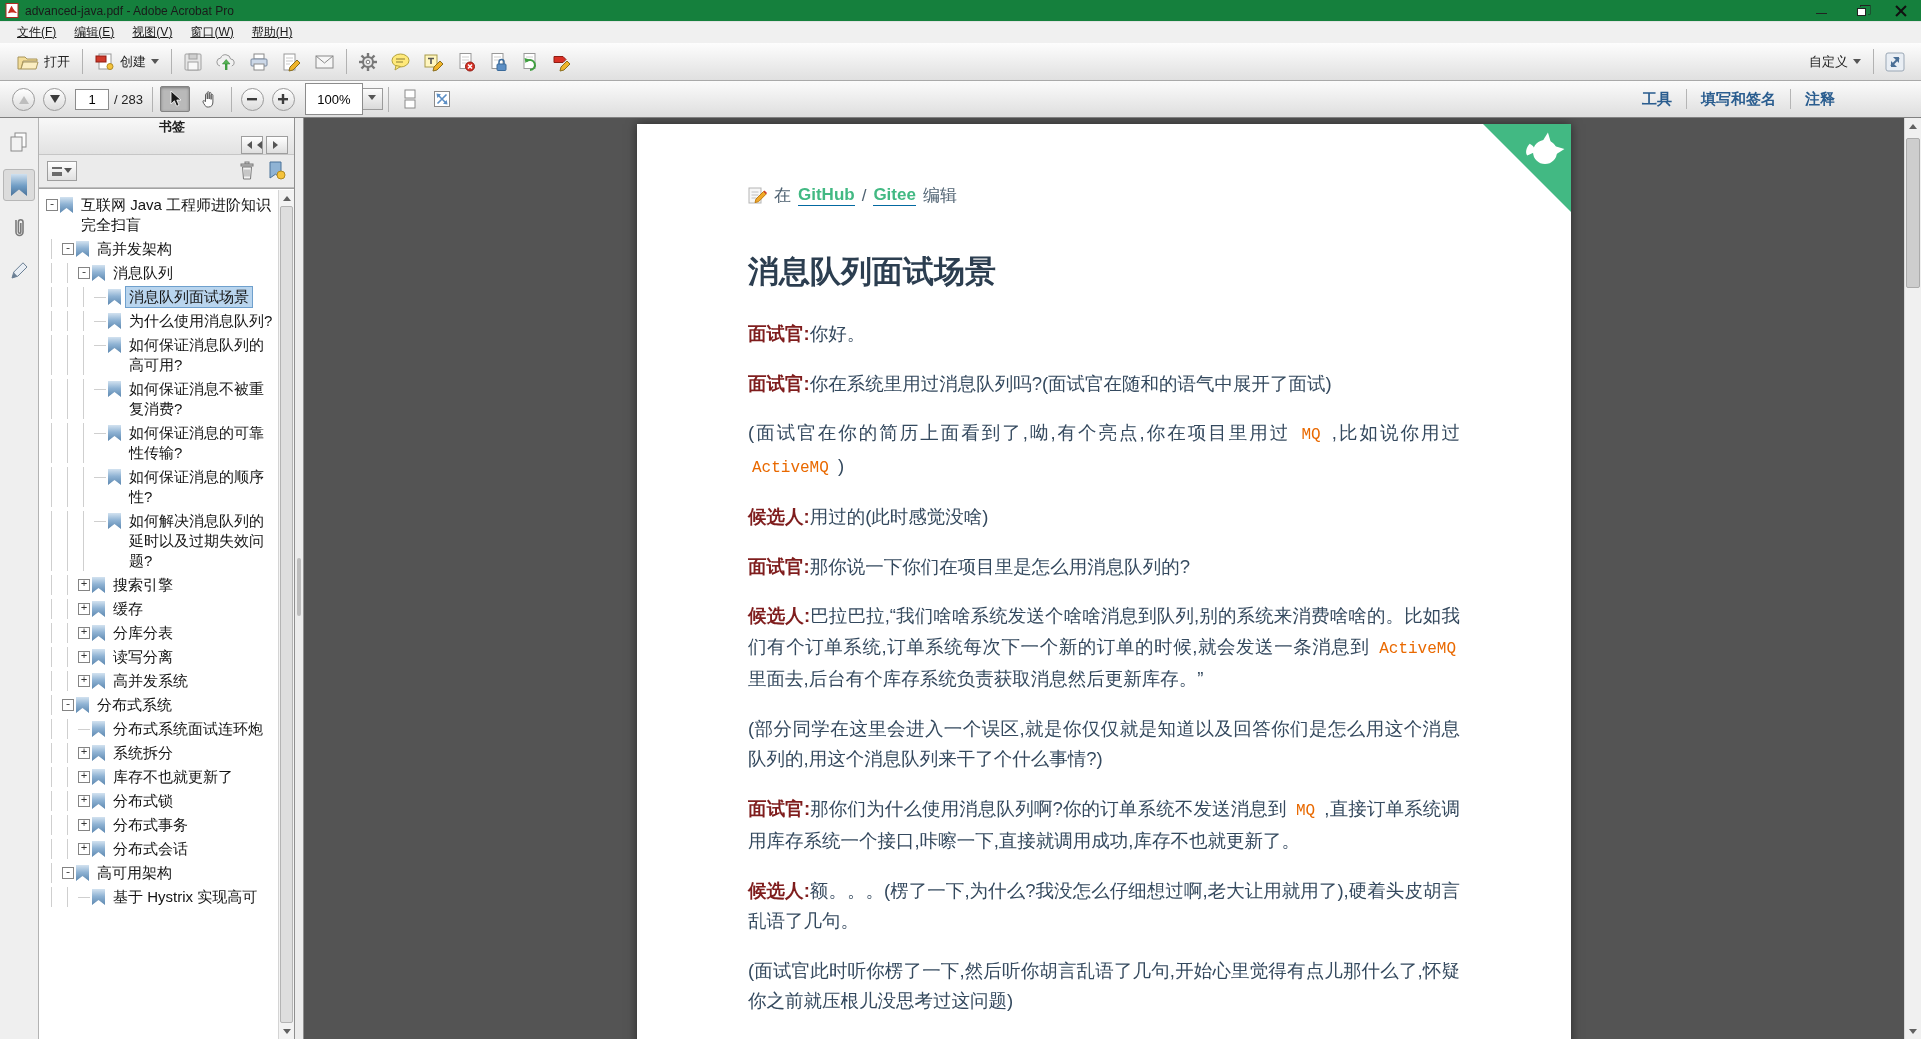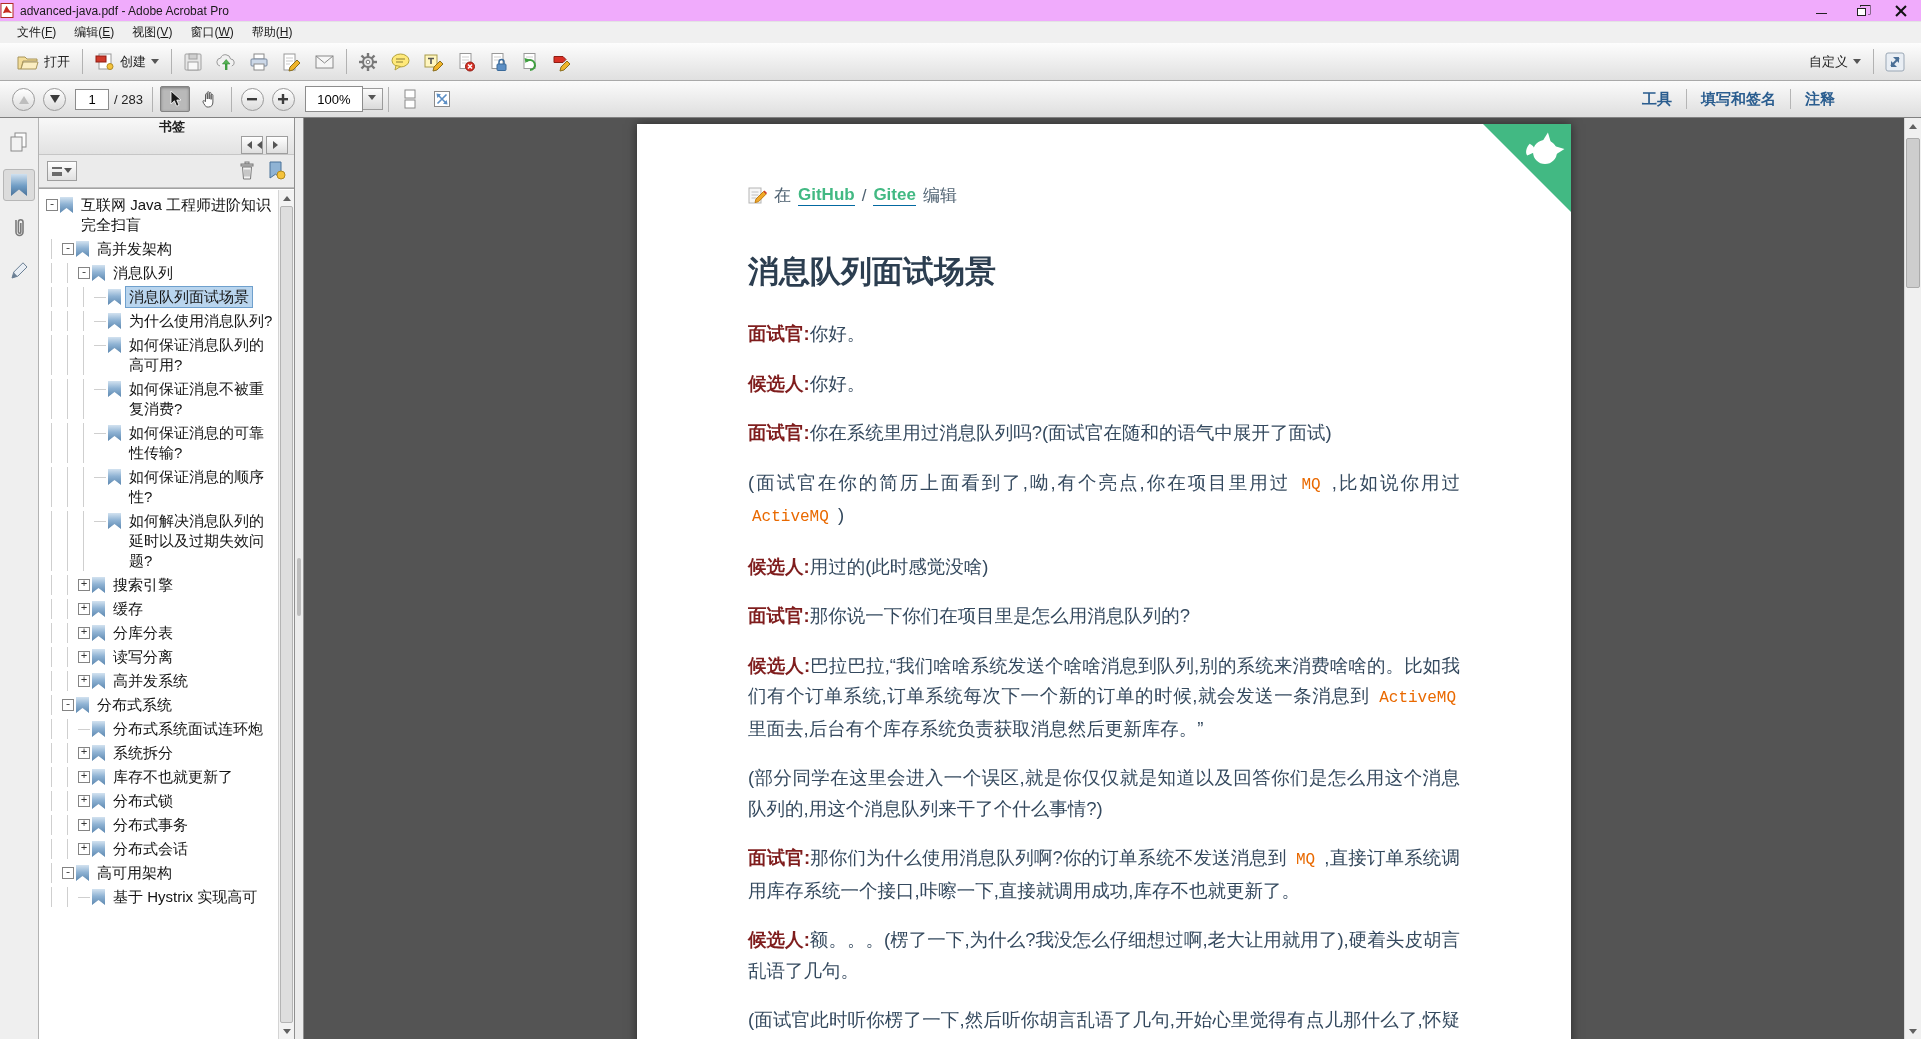--- a/index.html
+++ b/index.html
@@ -1,36 +1,36 @@
 <!DOCTYPE html>
 <html><head>
 <meta charset="utf-8">
 <style>
   * { margin:0; padding:0; box-sizing:border-box; }
   html,body { width:1921px; height:1039px; overflow:hidden;
     font-family:"Liberation Sans","DejaVu Sans",sans-serif; }
   body { position:relative; background:#545454; }
 
   
-  .titlebar { position:absolute; top:0; left:0; right:0; height:22px; background:#f0abfc;
-    display:flex; align-items:center; border-bottom:1px solid #e3e3e3; }
+  .titlebar { position:absolute; top:0; left:0; right:0; height:22px; background:#15803d;
+    display:flex; align-items:center; padding-left:5px; border-bottom:1px solid #e3e3e3; }
   .wtitle { font-size:12px; color:#1a1a1a; margin-left:5px; }
   .wcontrols { margin-left:auto; display:flex; height:100%; }
   .wbtn { width:40px; height:100%; display:flex; align-items:center; justify-content:center; cursor:default; }
   .ic-min { width:11px; height:1px; background:#222; margin-top:6px; }
   .ic-restore { width:9px; height:8px; border:1px solid #222; position:relative; background:#fff; margin-top:2px; }
   .ic-restore::before { content:""; position:absolute; left:2px; top:-4px; width:9px; height:8px; border:1px solid #222; border-left-width:1px; background:transparent; clip-path:polygon(0 0,100% 0,100% 100%,78% 100%,78% 22%,0 22%); }
   .ic-close { position:relative; width:12px; height:12px; }
   .ic-close::before,.ic-close::after { content:""; position:absolute; left:-1px; top:5px; width:14px; height:2px; background:#111; }
   .ic-close::before { transform:rotate(45deg); } .ic-close::after { transform:rotate(-45deg); }
 
   
   .menubar { position:absolute; top:22px; left:0; right:0; height:21px; background:#f0f0f0;
     display:flex; align-items:center; padding-left:8px; font-size:12px; color:#1a1a1a; }
-  .menu-item { padding:2px 9px; }
+  .menu-item { padding:2px 9px;text-decoration:underline; }
   .menu-item u { text-underline-offset:1px; }
 
   
   .toolbar1 { position:absolute; top:43px; left:0; right:0; height:38px;
     background:linear-gradient(#fdfdfd,#e0e0e0); border-bottom:1px solid #a9a9a9;
     display:flex; align-items:center; padding:0 10px; }
   .toolbar2 { position:absolute; top:81px; left:0; right:0; height:37px;
     background:linear-gradient(#fbfbfb,#dedede); border-bottom:1px solid #818181;
     display:flex; align-items:center; padding:0 8px; }
   .tbtn { display:flex; align-items:center; gap:5px; padding:3px 7px; background:transparent;
@@ -44,21 +44,21 @@
     background:linear-gradient(#ffffff,#dcdcdc); display:flex; align-items:center; justify-content:center; margin:0 4px; }
   .tri-up { width:0; height:0; border:5px solid transparent; border-bottom:8px solid #bdbdbd; margin-top:-4px; }
   .tri-down { width:0; height:0; border:5px solid transparent; border-top:8px solid #3c3c3c; margin-bottom:-4px; }
   .page-input { width:34px; height:21px; border:1px solid #8c8c8c; background:#fff; text-align:center;
     font-size:13px; font-family:inherit; margin:0 5px; }
   .page-total { font-size:13px; color:#222; margin-right:4px; }
   .toolbtn { width:30px; height:26px; display:flex; align-items:center; justify-content:center;
     border:1px solid transparent; background:transparent; margin:0 2px; }
   .toolbtn.pressed { background:#b9b9b9; border:1px solid #838383; border-radius:2px;
     box-shadow:inset 0 1px 3px rgba(0,0,0,.35); }
-  .zoom-box { width:58px; height:26px; border:1px solid #8c8c8c; background:#fff; font-size:13px;
+  .zoom-box { width:58px; height:32px; border:1px solid #8c8c8c; background:#fff; font-size:13px;
     display:flex; align-items:center; justify-content:center; margin-left:6px; }
   .zoom-caret { width:20px; height:22px; border:1px solid #9b9b9b; border-left:none;
     background:linear-gradient(#fcfcfc,#dadada); display:flex; align-items:center; justify-content:center; }
   .task-group { margin-left:auto; display:flex; align-items:center; margin-right:64px; }
   .task-link { font-size:15px; font-weight:bold; color:#2a5d8f; padding:4px 14px; cursor:default; }
   .task-sep { width:1px; height:20px; background:#b5b5b5; }
 
   
   .main { position:absolute; top:118px; left:0; right:0; bottom:0; }
 
@@ -631,21 +631,20 @@
           </svg>
           <span>在</span>
           <a class="glink">GitHub</a>
           <span>/</span>
           <a class="glink">Gitee</a>
           <span>编辑</span>
         </div>
         <h1 class="page-title">消息队列面试场景</h1>
         <div class="paras">
             <p><strong>面试官:</strong><span>你好。</span></p>
-            <p><strong>候选人:</strong><span>你好。</span></p>
             <p><strong>面试官:</strong><span>你在系统里用过消息队列吗?(面试官在随和的语气中展开了面试)</span></p>
             <p><span>(面试官在你的简历上面看到了,呦,有个亮点,你在项目里用过 </span><code>MQ</code><span> ,比如说你用过 </span><code>ActiveMQ</code><span> )</span></p>
             <p><strong>候选人:</strong><span>用过的(此时感觉没啥)</span></p>
             <p><strong>面试官:</strong><span>那你说一下你们在项目里是怎么用消息队列的?</span></p>
             <p><strong>候选人:</strong><span>巴拉巴拉,“我们啥啥系统发送个啥啥消息到队列,别的系统来消费啥啥的。比如我们有个订单系统,订单系统每次下一个新的订单的时候,就会发送一条消息到 </span><code>ActiveMQ</code><span> 里面去,后台有个库存系统负责获取消息然后更新库存。”</span></p>
             <p><span>(部分同学在这里会进入一个误区,就是你仅仅就是知道以及回答你们是怎么用这个消息队列的,用这个消息队列来干了个什么事情?)</span></p>
             <p><strong>面试官:</strong><span>那你们为什么使用消息队列啊?你的订单系统不发送消息到 </span><code>MQ</code><span> ,直接订单系统调用库存系统一个接口,咔嚓一下,直接就调用成功,库存不也就更新了。</span></p>
             <p><strong>候选人:</strong><span>额。。。(楞了一下,为什么?我没怎么仔细想过啊,老大让用就用了),硬着头皮胡言乱语了几句。</span></p>
             <p><span>(面试官此时听你楞了一下,然后听你胡言乱语了几句,开始心里觉得有点儿那什么了,怀疑你之前就压根儿没思考过这问题)</span></p>
           </div>

